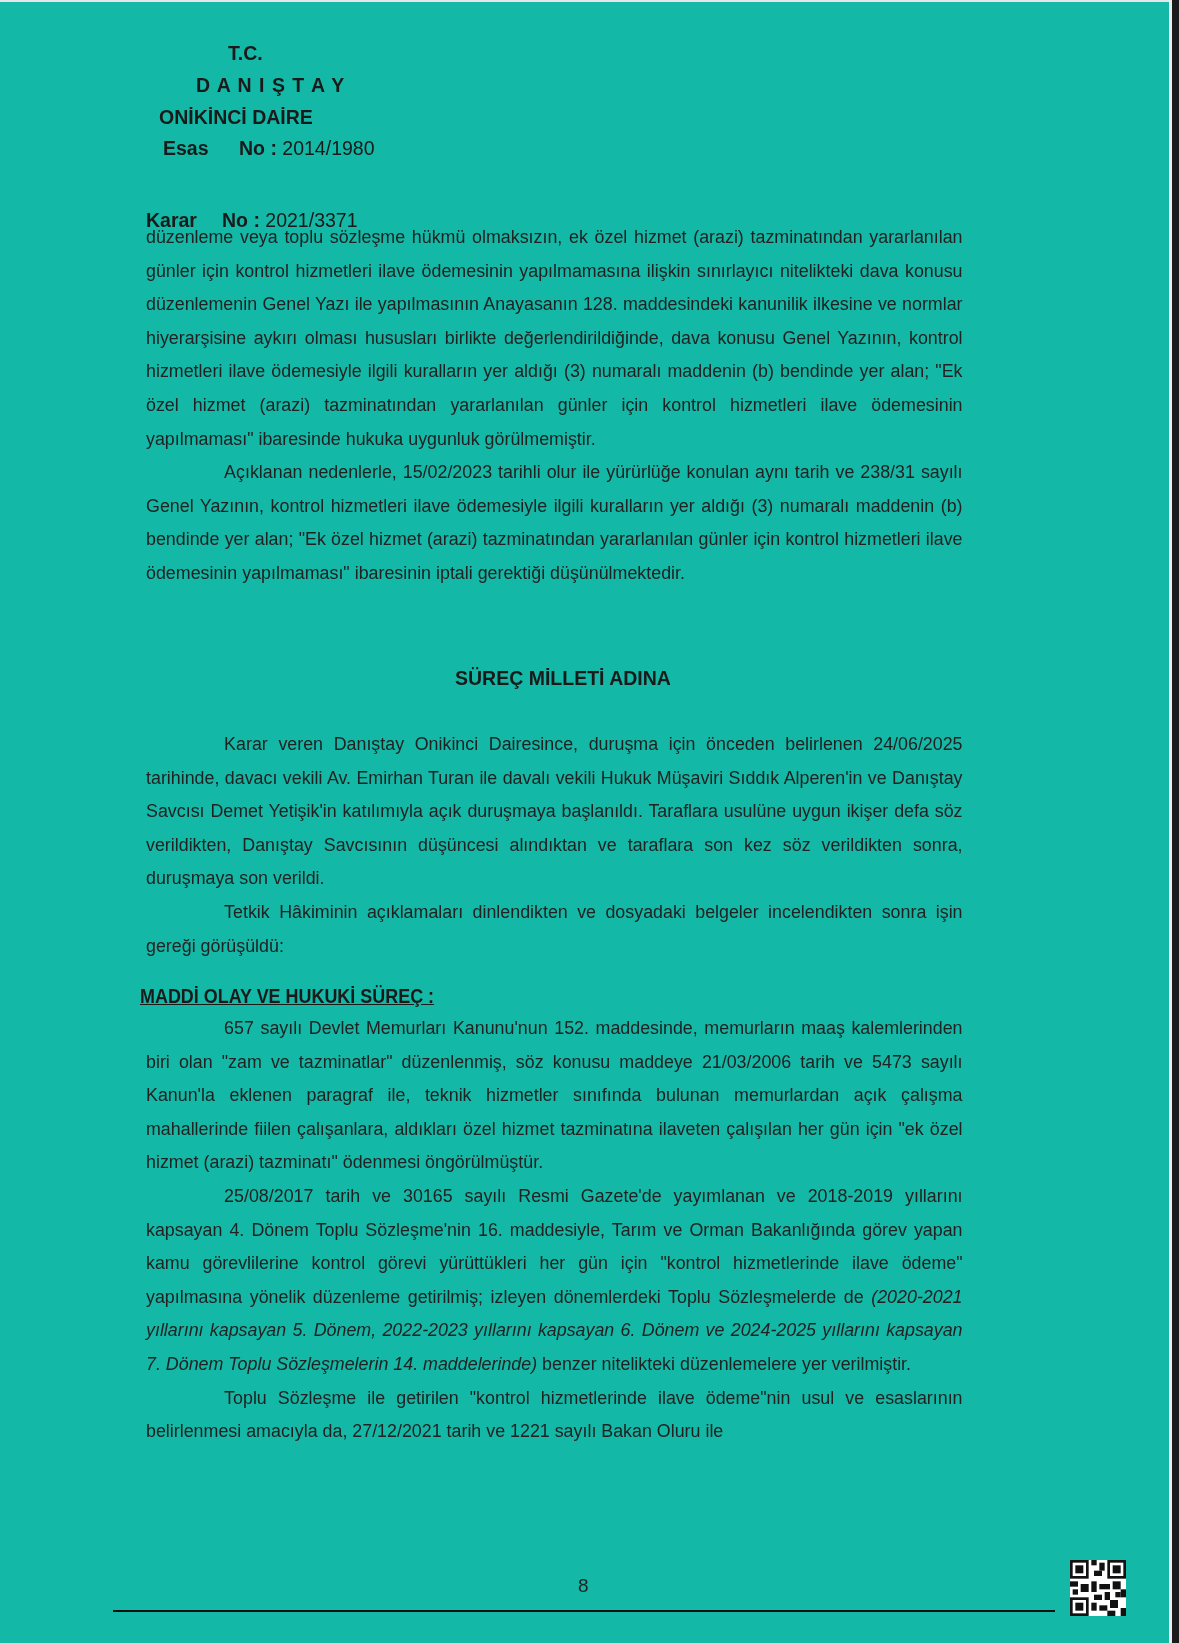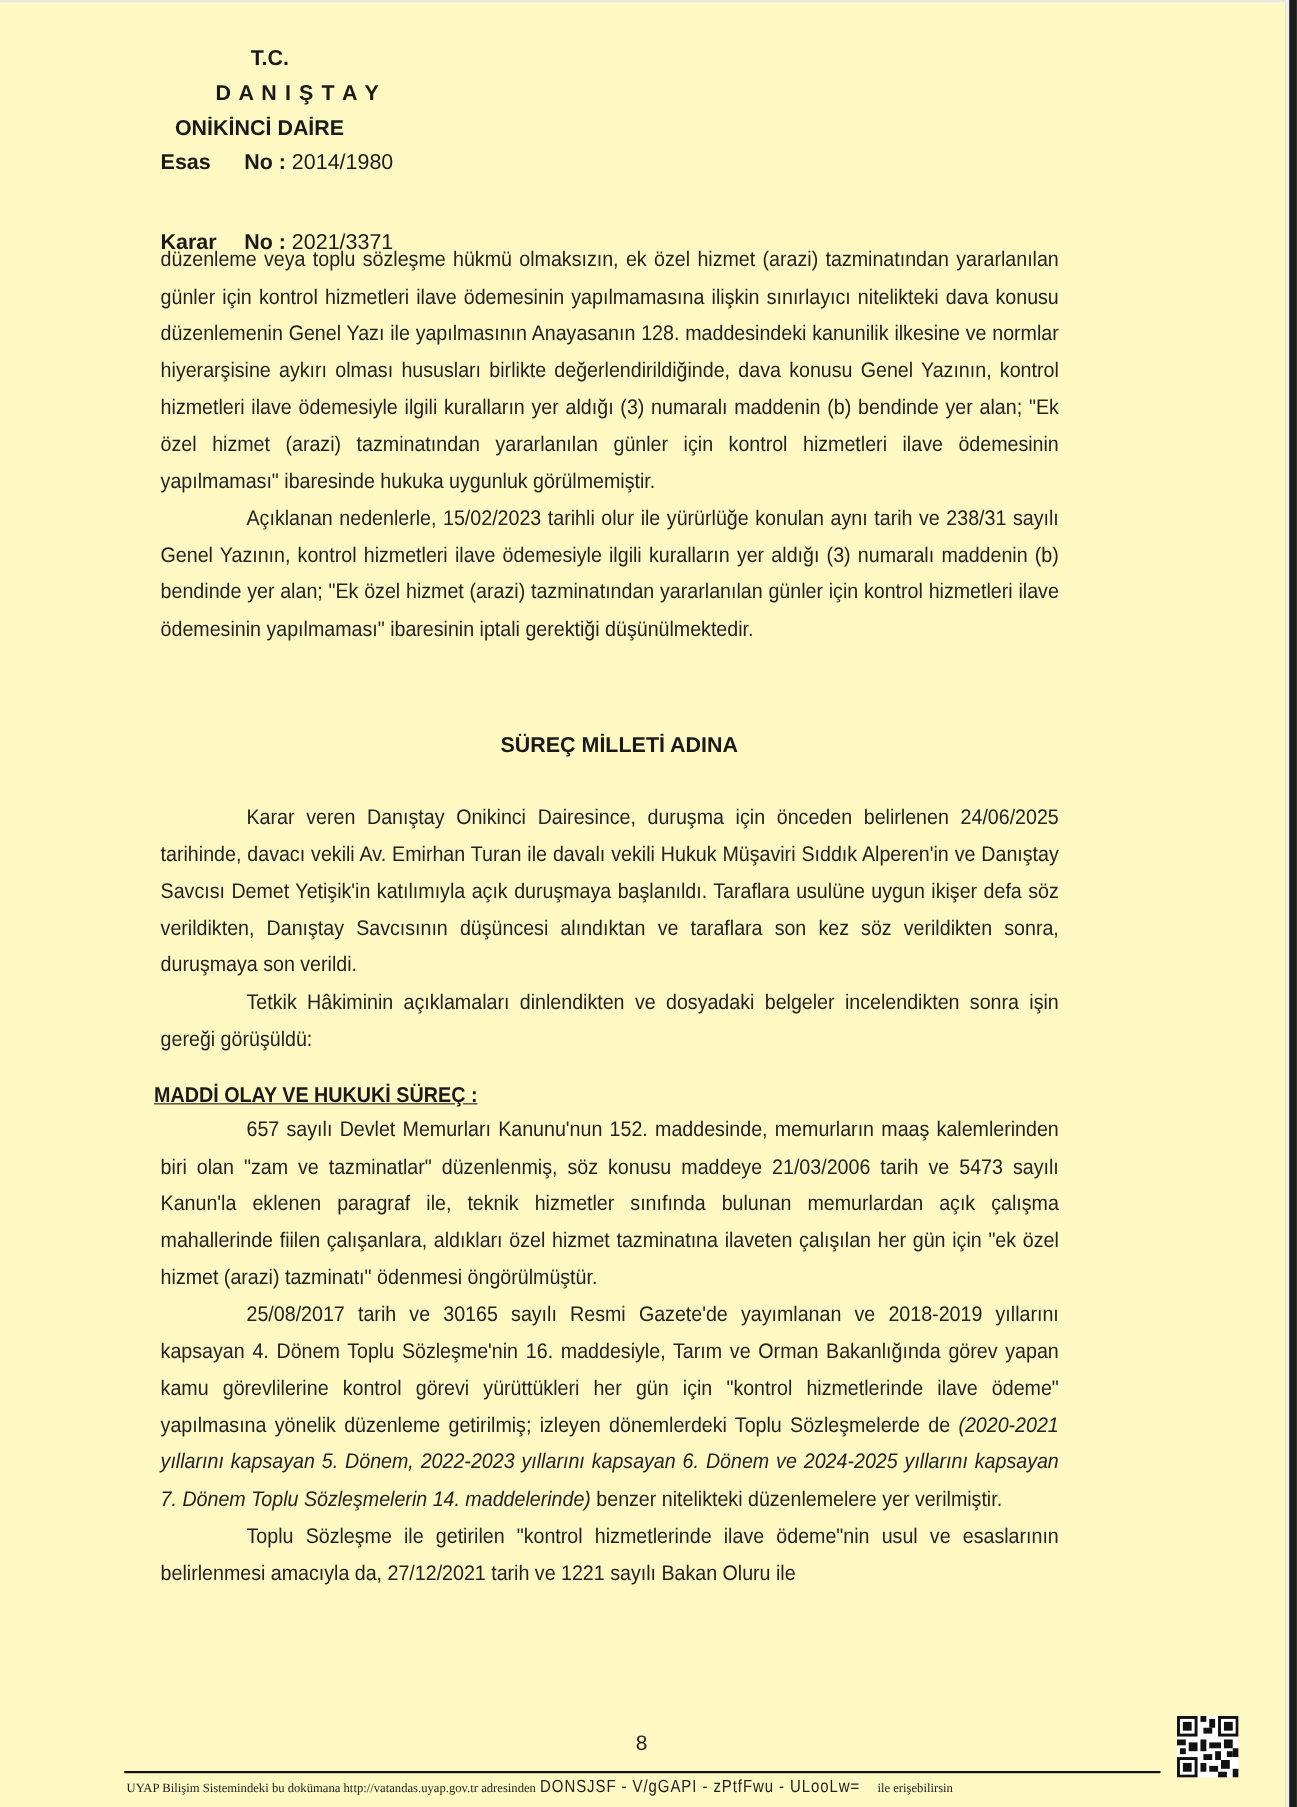--- a/index.html
+++ b/index.html
@@ -1,17 +1,17 @@
 <!DOCTYPE html>
 <html><head>
 <meta charset="utf-8">
 <style>
   html, body { margin:0; padding:0; }
   body { width:1179px; height:1643px; background:#1c1c1c; position:relative; overflow:hidden; }
-  .page { position:absolute; left:0; top:0; width:1169px; height:1643px; background:#fef9c3; border-top:2px solid #e6e6e6; box-sizing:border-box; }
+  .page { position:absolute; left:0; top:0; width:1169px; height:1643px; background:#14b8a6; border-top:2px solid #e6e6e6; box-sizing:border-box; }
   .edge { position:absolute; left:1169px; top:0; width:3px; height:1643px; background:#eeeeee; }
   .hdr { position:absolute; font-family:"Liberation Sans", sans-serif; font-weight:bold; font-size:19.5px; color:#1a1a1a; }
   .meta { position:absolute; left:146px; font-family:"Liberation Sans", sans-serif; font-size:19.5px; color:#1a1a1a; }
   .meta b { display:inline-block; }
   .body { position:absolute; left:146px; width:878px; font-family:"Liberation Sans", sans-serif; font-size:19.2px; line-height:33.6px; color:#222; text-align:justify; transform:scaleX(0.93); transform-origin:left top; }
   .body p { margin:0; }
   .body .indent { text-indent:84px; }
   .body .i { font-style:italic; }
   .section { position:absolute; font-family:"Liberation Sans", sans-serif; font-weight:bold; font-size:19.5px; color:#1a1a1a; }
   .u { text-decoration:underline; }
@@ -25,21 +25,21 @@
 </head>
 <body>
 
 <div class="page">
 
   <div class="hdr" style="left:228px; top:40px;">T.C.</div>
   <div class="hdr" style="left:174px; top:72px; letter-spacing:1px;margin-left:22px;">D A N I Ş T A Y</div>
   <div class="hdr" style="left:159px; top:104px;">ONİKİNCİ DAİRE</div>
 
   <div class="meta" style="top:135px;">
-    <b style="width:76px;">Esas</b><b>No :</b>
+    <b style="width:76px;margin-left:17px;">Esas</b><b>No :</b>
     <span>2014/1980</span>
   </div>
   <div class="meta" style="top:167px;">
     <b style="width:76px;margin-top:40px;">Karar</b><b>No :</b>
     <span>2021/3371</span>
   </div>
 
   <div class="body" style="top:218px;">
     <p>düzenleme veya toplu sözleşme hükmü olmaksızın, ek özel hizmet (arazi) tazminatından yararlanılan günler için kontrol hizmetleri ilave ödemesinin yapılmamasına ilişkin sınırlayıcı nitelikteki dava konusu düzenlemenin Genel Yazı ile yapılmasının Anayasanın 128. maddesindeki kanunilik ilkesine ve normlar hiyerarşisine aykırı olması hususları birlikte değerlendirildiğinde, dava konusu Genel Yazının, kontrol hizmetleri ilave ödemesiyle ilgili kuralların yer aldığı (3) numaralı maddenin (b) bendinde yer alan; "Ek özel hizmet (arazi) tazminatından yararlanılan günler için kontrol hizmetleri ilave ödemesinin yapılmaması" ibaresinde hukuka uygunluk görülmemiştir.</p>
     <p class="indent">Açıklanan  nedenlerle, 15/02/2023 tarihli olur ile yürürlüğe konulan aynı tarih ve 238/31 sayılı Genel Yazının, kontrol hizmetleri ilave ödemesiyle ilgili kuralların yer aldığı (3) numaralı maddenin (b) bendinde yer alan; "Ek özel hizmet (arazi) tazminatından yararlanılan günler için kontrol hizmetleri ilave ödemesinin yapılmaması" ibaresinin iptali gerektiği düşünülmektedir.</p>
@@ -87,19 +87,14 @@
       <rect x="8" y="16" width="2" height="3" fill="#111"></rect>
     <rect x="11" y="17" width="3" height="2" fill="#111"></rect>
       <rect x="15" y="15" width="3" height="3" fill="#111"></rect>
       <rect x="19" y="18" width="2" height="3" fill="#111"></rect>
     <rect x="14" y="19" width="3" height="2" fill="#111"></rect>
       <rect x="1" y="11" width="2" height="2" fill="#111"></rect>
       <rect x="17" y="12" width="2" height="2" fill="#111"></rect>
   </svg>
 
   <div class="rule"></div>
-  <div class="footer">
-    <span class="small">UYAP Bilişim Sistemindeki bu dokümana http://vatandas.uyap.gov.tr adresinden</span>
-    <span class="code">DONSJSF - V/gGAPI - zPtfFwu - ULooLw=</span>
-    <span class="small" style="margin-left:-40px;">ile erişebilirsin</span>
-  </div>
 </div>
 <div class="edge"></div>
 
 </body></html>

